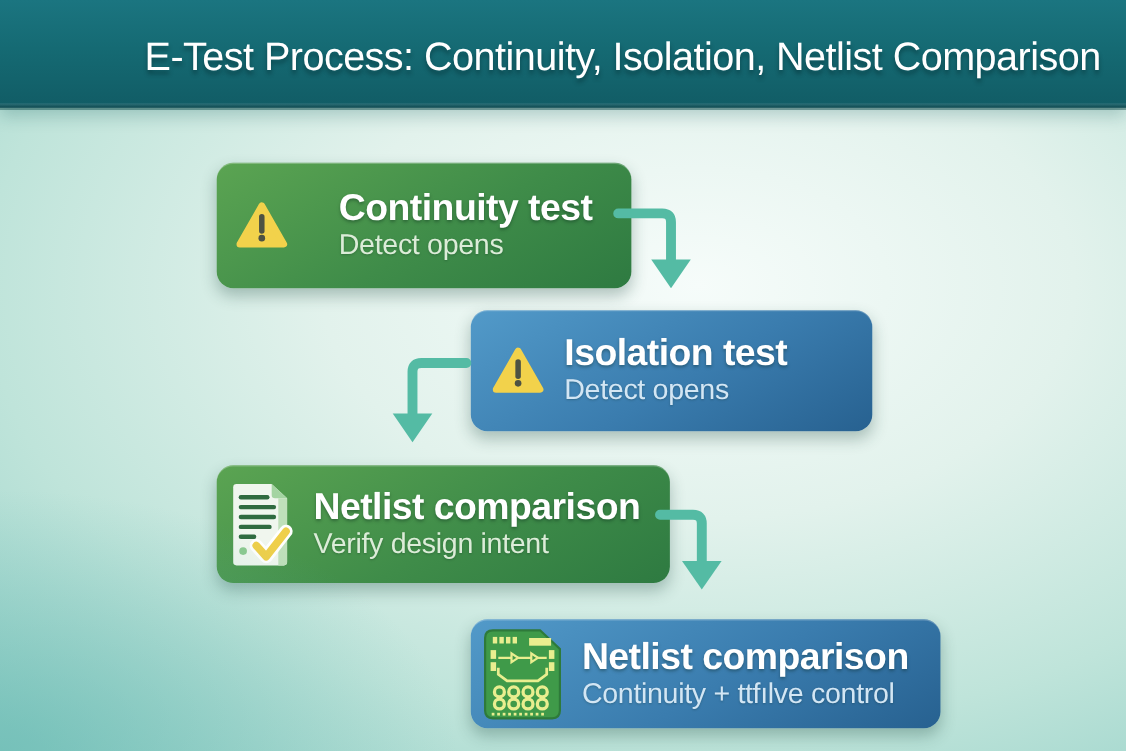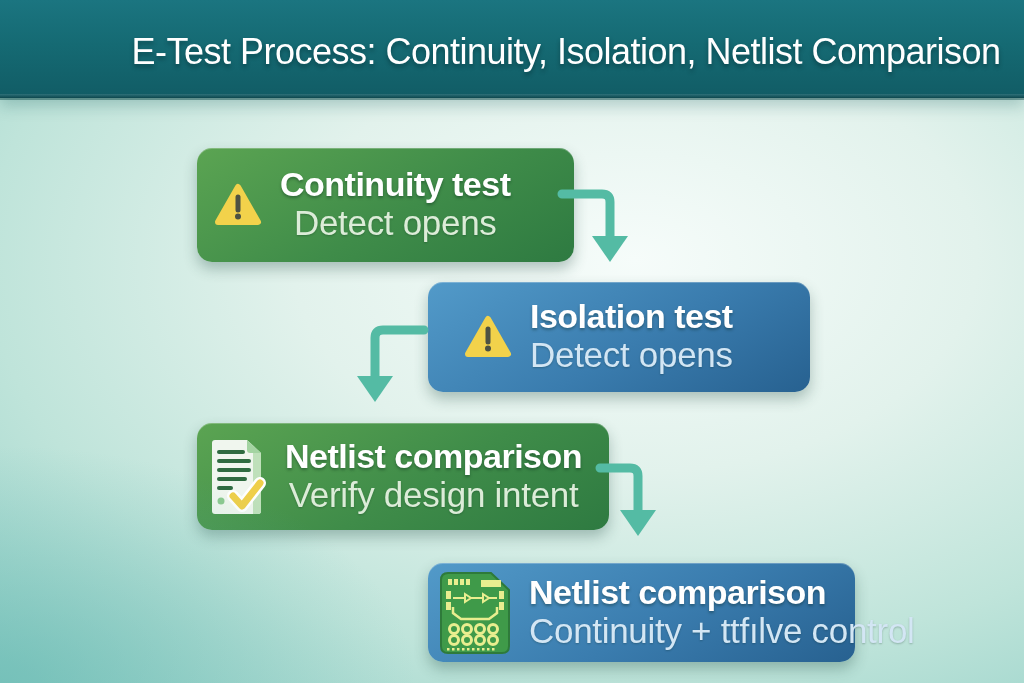--- a/index.html
+++ b/index.html
@@ -36,34 +36,33 @@
     text-shadow:0 3px 4px rgba(0,35,40,.45);
     white-space:nowrap;
   }
   .card{
     position:absolute;border-radius:15px;
     display:flex;align-items:center;
     box-shadow:0 7px 14px rgba(25,70,60,.30), inset 0 1px 0 rgba(255,255,255,.25);
   }
   .card.green{background:linear-gradient(150deg,#5ba452 0%, #3f8c49 55%, #2e7a41 100%);}
   .card.blue{background:linear-gradient(150deg,#529ac9 0%, #3a7cae 55%, #276190 100%);}
-  .card-1{left:197px;top:148px;width:360px;height:114px;padding-left:17px;}
-  .card-2{left:428px;top:282px;width:346px;height:110px;padding-left:36px;}
+  .card-1{left:197px;top:148px;width:360px;height:114px;padding-left:17px;gap:28px;}
+  .card-2{left:428px;top:282px;width:346px;height:110px;padding-left:19px;}
   .card-3{left:197px;top:423px;width:400px;height:107px;padding-left:12px;}
   .card-4{left:428px;top:563px;width:416px;height:99px;padding-left:11px;}
   .card .icon{flex:0 0 auto;display:flex;align-items:center;justify-content:center;}
   .card .txt{margin-left:18px;line-height:1.12;transform:translateY(-1px);}
   .card .title{
     color:#ffffff;font-weight:bold;font-size:34px;letter-spacing:-.5px;
     text-shadow:0 2px 3px rgba(0,30,20,.35);white-space:nowrap;
   }
   .card .subtitle{
-    font-size:35px;letter-spacing:-.3px;white-space:nowrap;
+    font-size:26px;letter-spacing:-.3px;white-space:nowrap;
     text-shadow:0 1px 2px rgba(0,30,20,.25);
-    text-align:center;
   }
   .card.green .subtitle{color:#dcecd8;}
   .card.blue .subtitle{color:#d3e6f4;}
   .arrow{position:absolute;pointer-events:none;}
 </style>
 </head>
 <body>
 
 <div class="stage">
 

